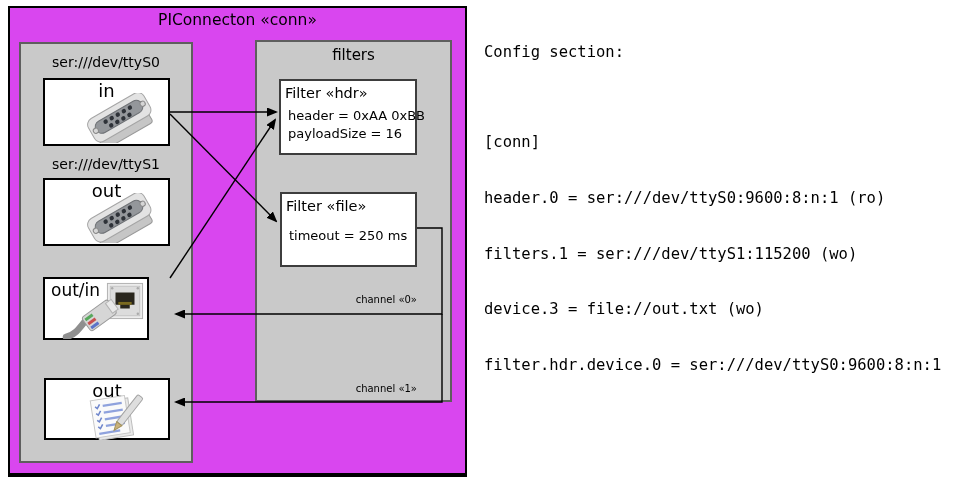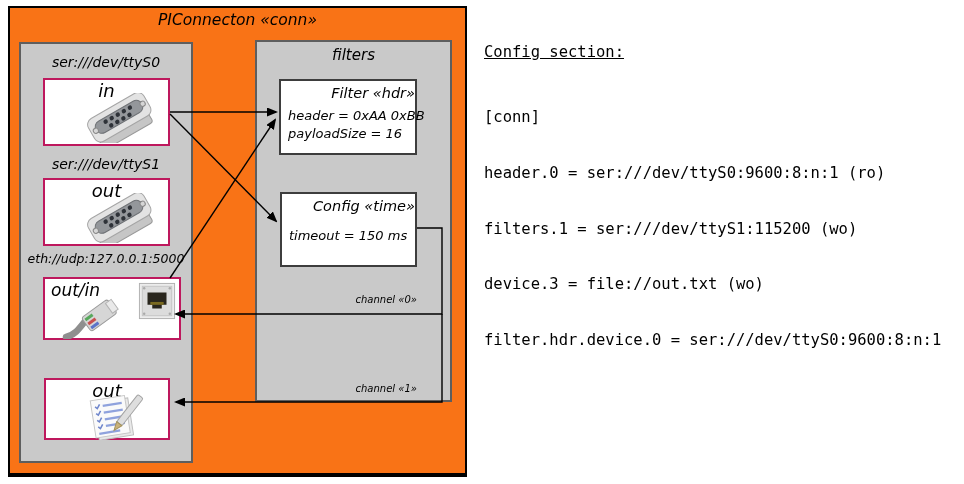--- a/index.html
+++ b/index.html
@@ -3,59 +3,59 @@
 <meta charset="utf-8">
 <style>
   html,body{margin:0;padding:0;background:#fff;}
   body{width:964px;height:484px;overflow:hidden;
        font-family:"DejaVu Sans",sans-serif;color:#000;
        -webkit-font-smoothing:antialiased;}
   .stage{position:relative;width:964px;height:484px;background:#fff;}
 
   
   .outer{position:absolute;left:8px;top:6px;width:459px;height:471px;
-         box-sizing:border-box;background:#f97316;
-         border:2px solid #000;border-bottom-width:4px;font-style:italic;}
+         box-sizing:border-box;background:#d946ef;
+         border:2px solid #000;border-bottom-width:4px;}
   .outer-title{position:absolute;left:0;right:0;top:3px;text-align:center;
                font-size:15.5px;white-space:nowrap;}
 
   .group{position:absolute;box-sizing:border-box;background:#c9c9c9;
          border:2px solid #5e5e5e;}
   .devices-group{left:9px;top:34px;width:174px;height:421px;}
   .filters-group{left:245px;top:32px;width:197px;height:362px;}
   .group-title{position:absolute;left:0;right:0;top:4px;text-align:center;
                font-size:15px;}
 
   .dev-label{position:absolute;left:-16px;right:-16px;text-align:center;
              font-size:14px;white-space:nowrap;}
   .dev-label.small{font-size:12.5px;}
   .white-box{position:absolute;box-sizing:border-box;background:#fff;
-             border:2px solid #be185d;}
+             border:2px solid #000000;}
   .dev-dir{position:absolute;left:0;right:0;top:1px;text-align:center;
            font-size:18px;line-height:20px;}
   .dev-dir.corner{text-align:left;left:6px;right:auto;font-size:17px;}
   .icon{position:absolute;}
 
   .filter-box{position:absolute;box-sizing:border-box;background:#fff;
               border:2px solid #3d3d3d;}
-  .filter-title{position:absolute;left:4px;right:0;top:4px;text-align:right;
+  .filter-title{position:absolute;left:4px;right:0;top:4px;text-align:left;
                 font-size:14.5px;}
   .filter-attr{position:absolute;left:7px;right:2px;font-size:13px;
                white-space:nowrap;}
   .channel-label{position:absolute;left:0;width:160px;text-align:right;
                  font-size:10px;white-space:nowrap;}
 
   .wires{position:absolute;left:0;top:0;width:964px;height:484px;
          pointer-events:none;}
 
   
   .config{position:absolute;left:484px;top:6px;
           font-family:"DejaVu Sans Mono",monospace;
           font-size:15.5px;line-height:18.6px;white-space:pre;color:#000;}
-  .cfg-heading{margin-bottom:9px;text-decoration:underline;}
+  .cfg-heading{margin-bottom:34px;}
 </style>
 </head>
 <body>
 
 <div class="stage">
 
   <div class="outer">
     <div class="outer-title">PIConnecton «conn»</div>
 
     <div class="group devices-group">
@@ -99,22 +99,21 @@
             <circle cx="31" cy="26" r="2.2" fill="#2e3238"></circle>
               <circle cx="38" cy="26" r="2.2" fill="#2e3238"></circle>
             <circle cx="45" cy="26" r="2.2" fill="#2e3238"></circle>
               <circle cx="52" cy="26" r="2.2" fill="#2e3238"></circle>
             <circle cx="15" cy="23" r="2.6" fill="#d6d6d6" stroke="#8a8a8a"></circle>
             <circle cx="69" cy="23" r="2.6" fill="#d6d6d6" stroke="#8a8a8a"></circle>
           </g>
         </svg>
       </div>
 
-      <div class="dev-label small" style="top:207px">eth://udp:127.0.0.1:5000</div>
-      <div class="white-box" style="left:22px;top:233px;width:138px;height:63px">
+      <div class="white-box" style="left:22px;top:233px;width:106px;height:63px">
         <div class="dev-dir corner">out/in</div>
         <svg class="icon" style="right:3px;top:3px" width="38" height="38" viewBox="0 0 40 40">
           <rect x="1.5" y="1.5" width="37" height="37" fill="#ececec" stroke="#b0b0b0"></rect>
           <rect x="4.5" y="4.5" width="31" height="31" fill="#dcdcdc" stroke="#c4c4c4"></rect>
           <path d="M10 11 h20 v13 h-5 v4 h-10 v-4 h-5 z" fill="#29261d"></path>
           <rect x="13" y="21" width="14" height="3" fill="#7a6a20"></rect>
           <circle cx="6.5" cy="6.5" r="1.3" fill="#aaa"></circle>
             <circle cx="33.5" cy="6.5" r="1.3" fill="#aaa"></circle>
           <circle cx="6.5" cy="33.5" r="1.3" fill="#aaa"></circle>
             <circle cx="33.5" cy="33.5" r="1.3" fill="#aaa"></circle>
@@ -162,22 +161,22 @@
     <div class="group filters-group">
       <div class="group-title">filters</div>
 
       <div class="filter-box" style="left:22px;top:37px;width:138px;height:76px">
         <div class="filter-title">Filter «hdr»</div>
         <div class="filter-attr" style="top:27px">header = 0xAA 0xBB</div>
         <div class="filter-attr" style="top:45px">payloadSize = 16</div>
       </div>
 
       <div class="filter-box" style="left:23px;top:150px;width:137px;height:75px">
-        <div class="filter-title">Config «time»</div>
-        <div class="filter-attr" style="top:34px">timeout = 150 ms</div>
+        <div class="filter-title">Filter «file»</div>
+        <div class="filter-attr" style="top:34px">timeout = 250 ms</div>
       </div>
 
       <div class="channel-label" style="top:252px">channel «0»</div>
       <div class="channel-label" style="top:341px">channel «1»</div>
     </div>
   </div>
 
   <svg class="wires" viewBox="0 0 964 484">
     <defs>
       <marker id="arr" markerUnits="userSpaceOnUse" markerWidth="11" markerHeight="9" viewBox="0 0 11 9" refX="9" refY="4.5" orient="auto">

